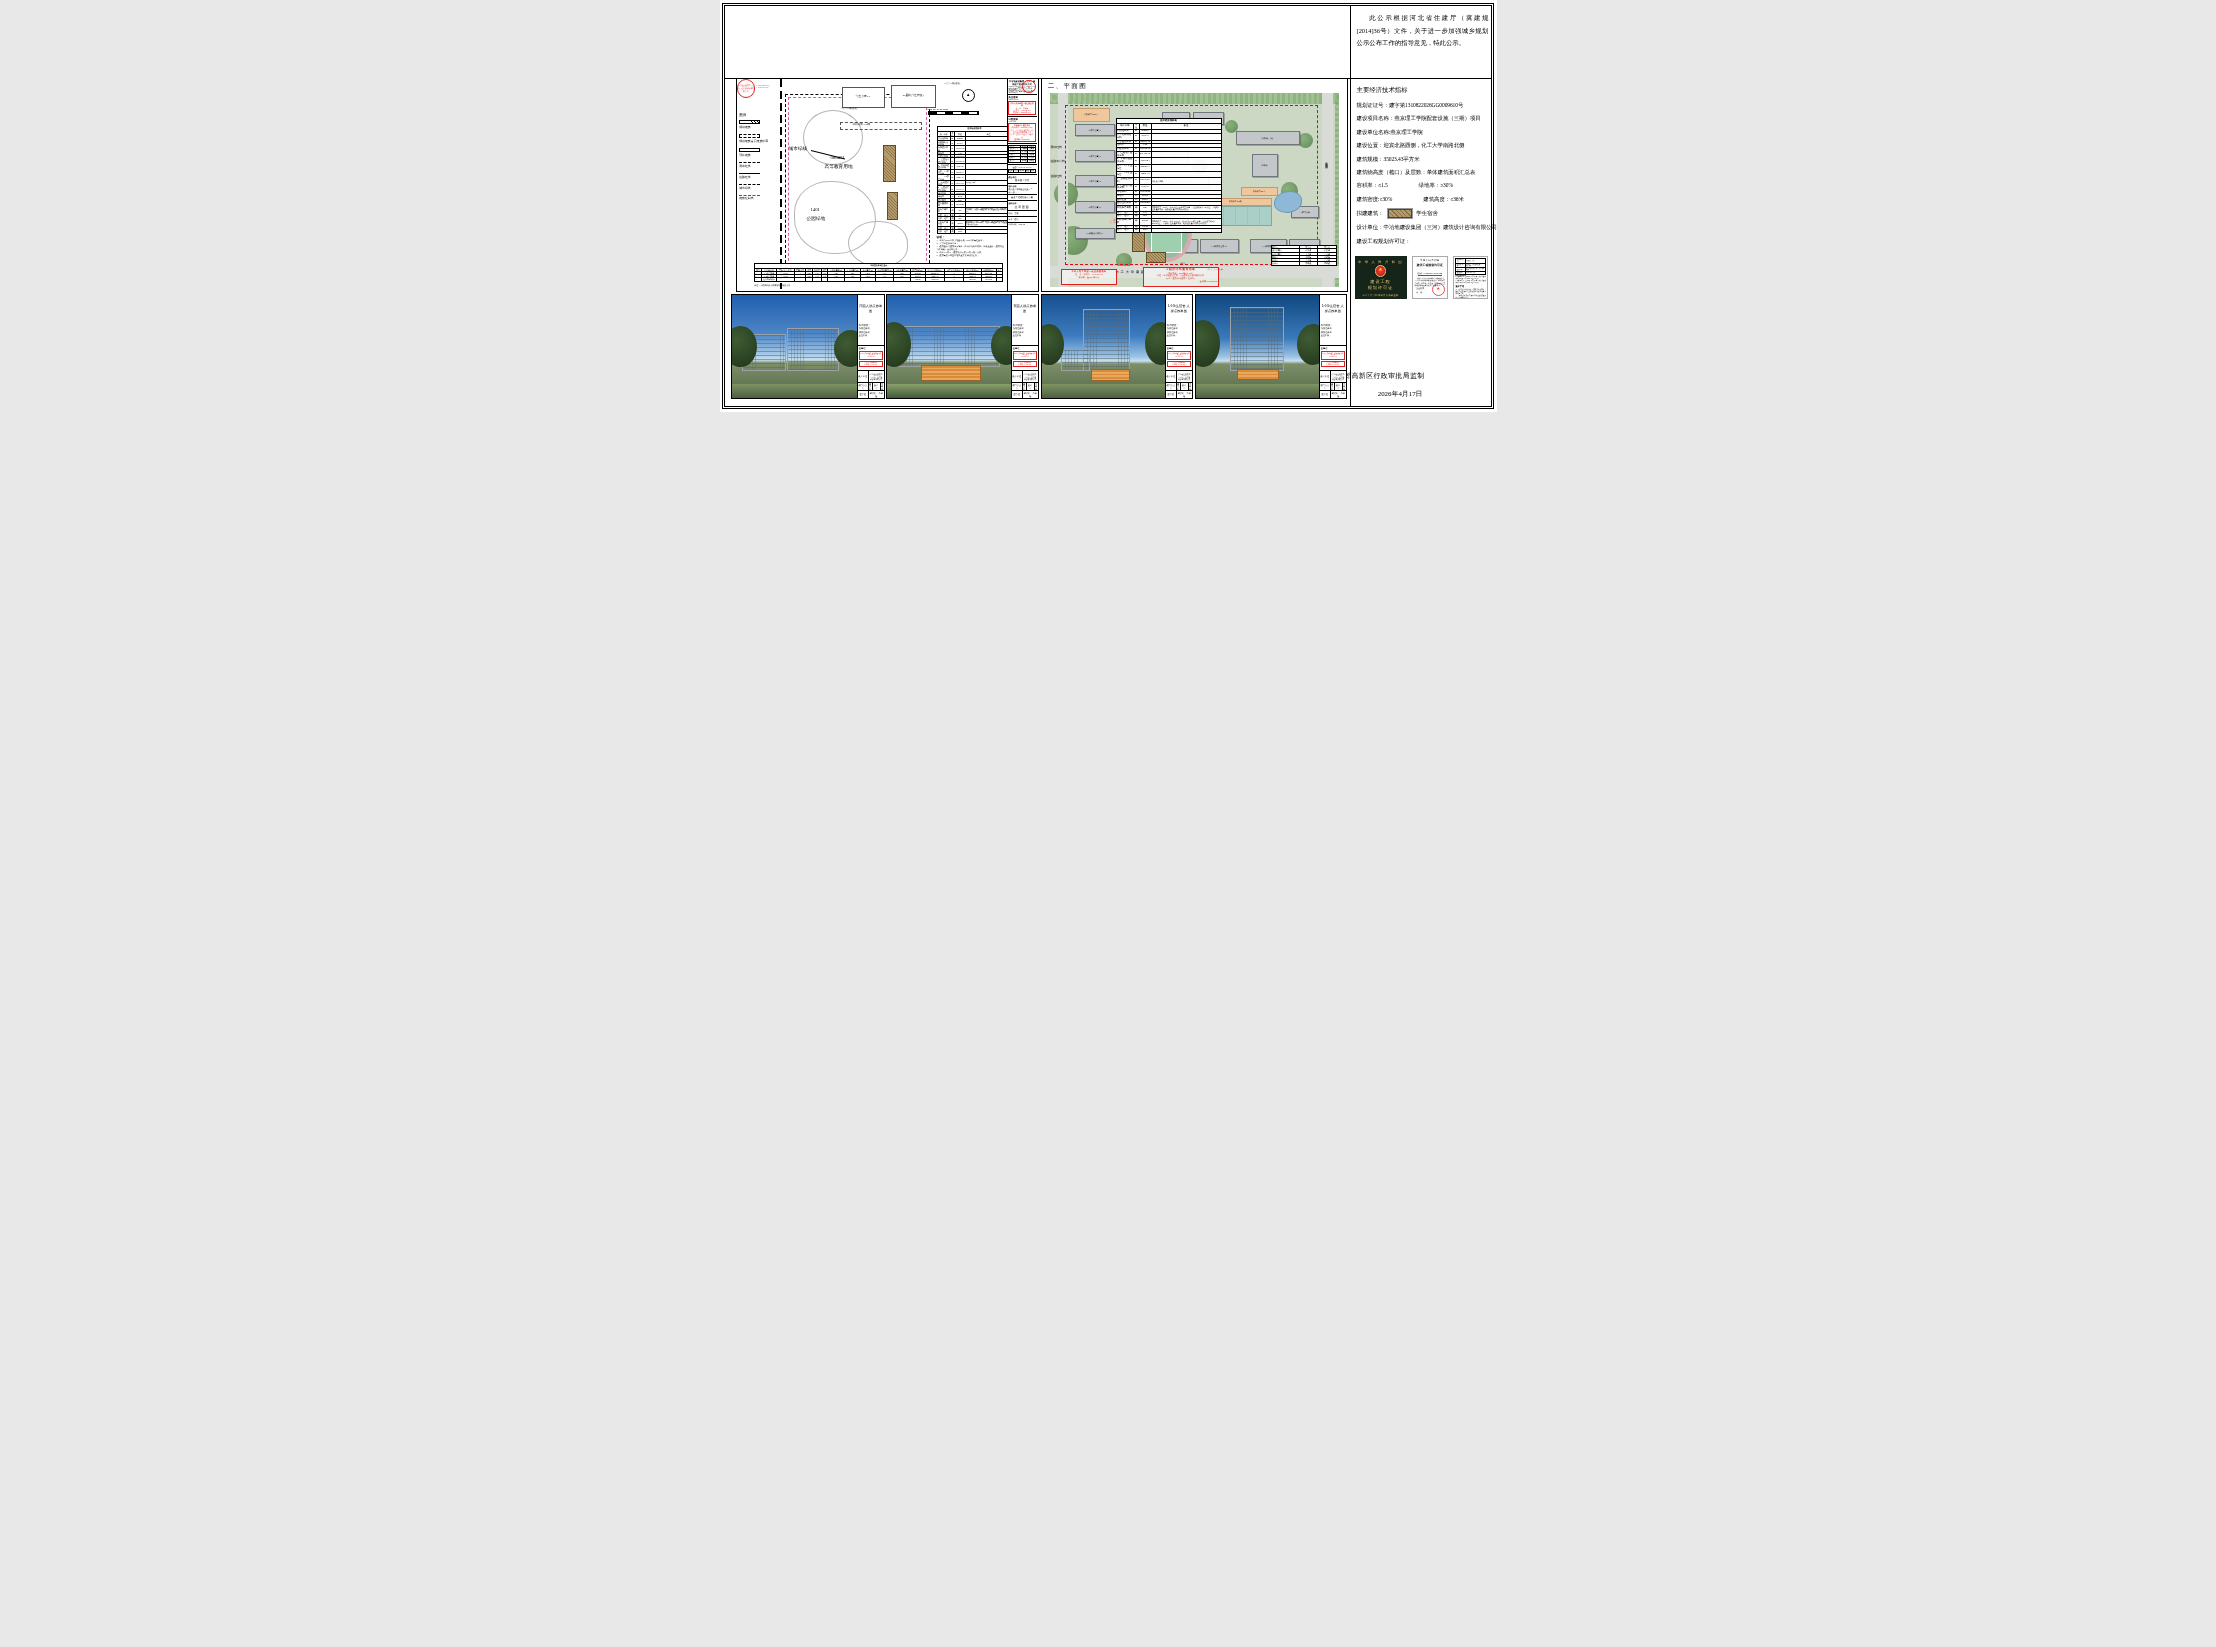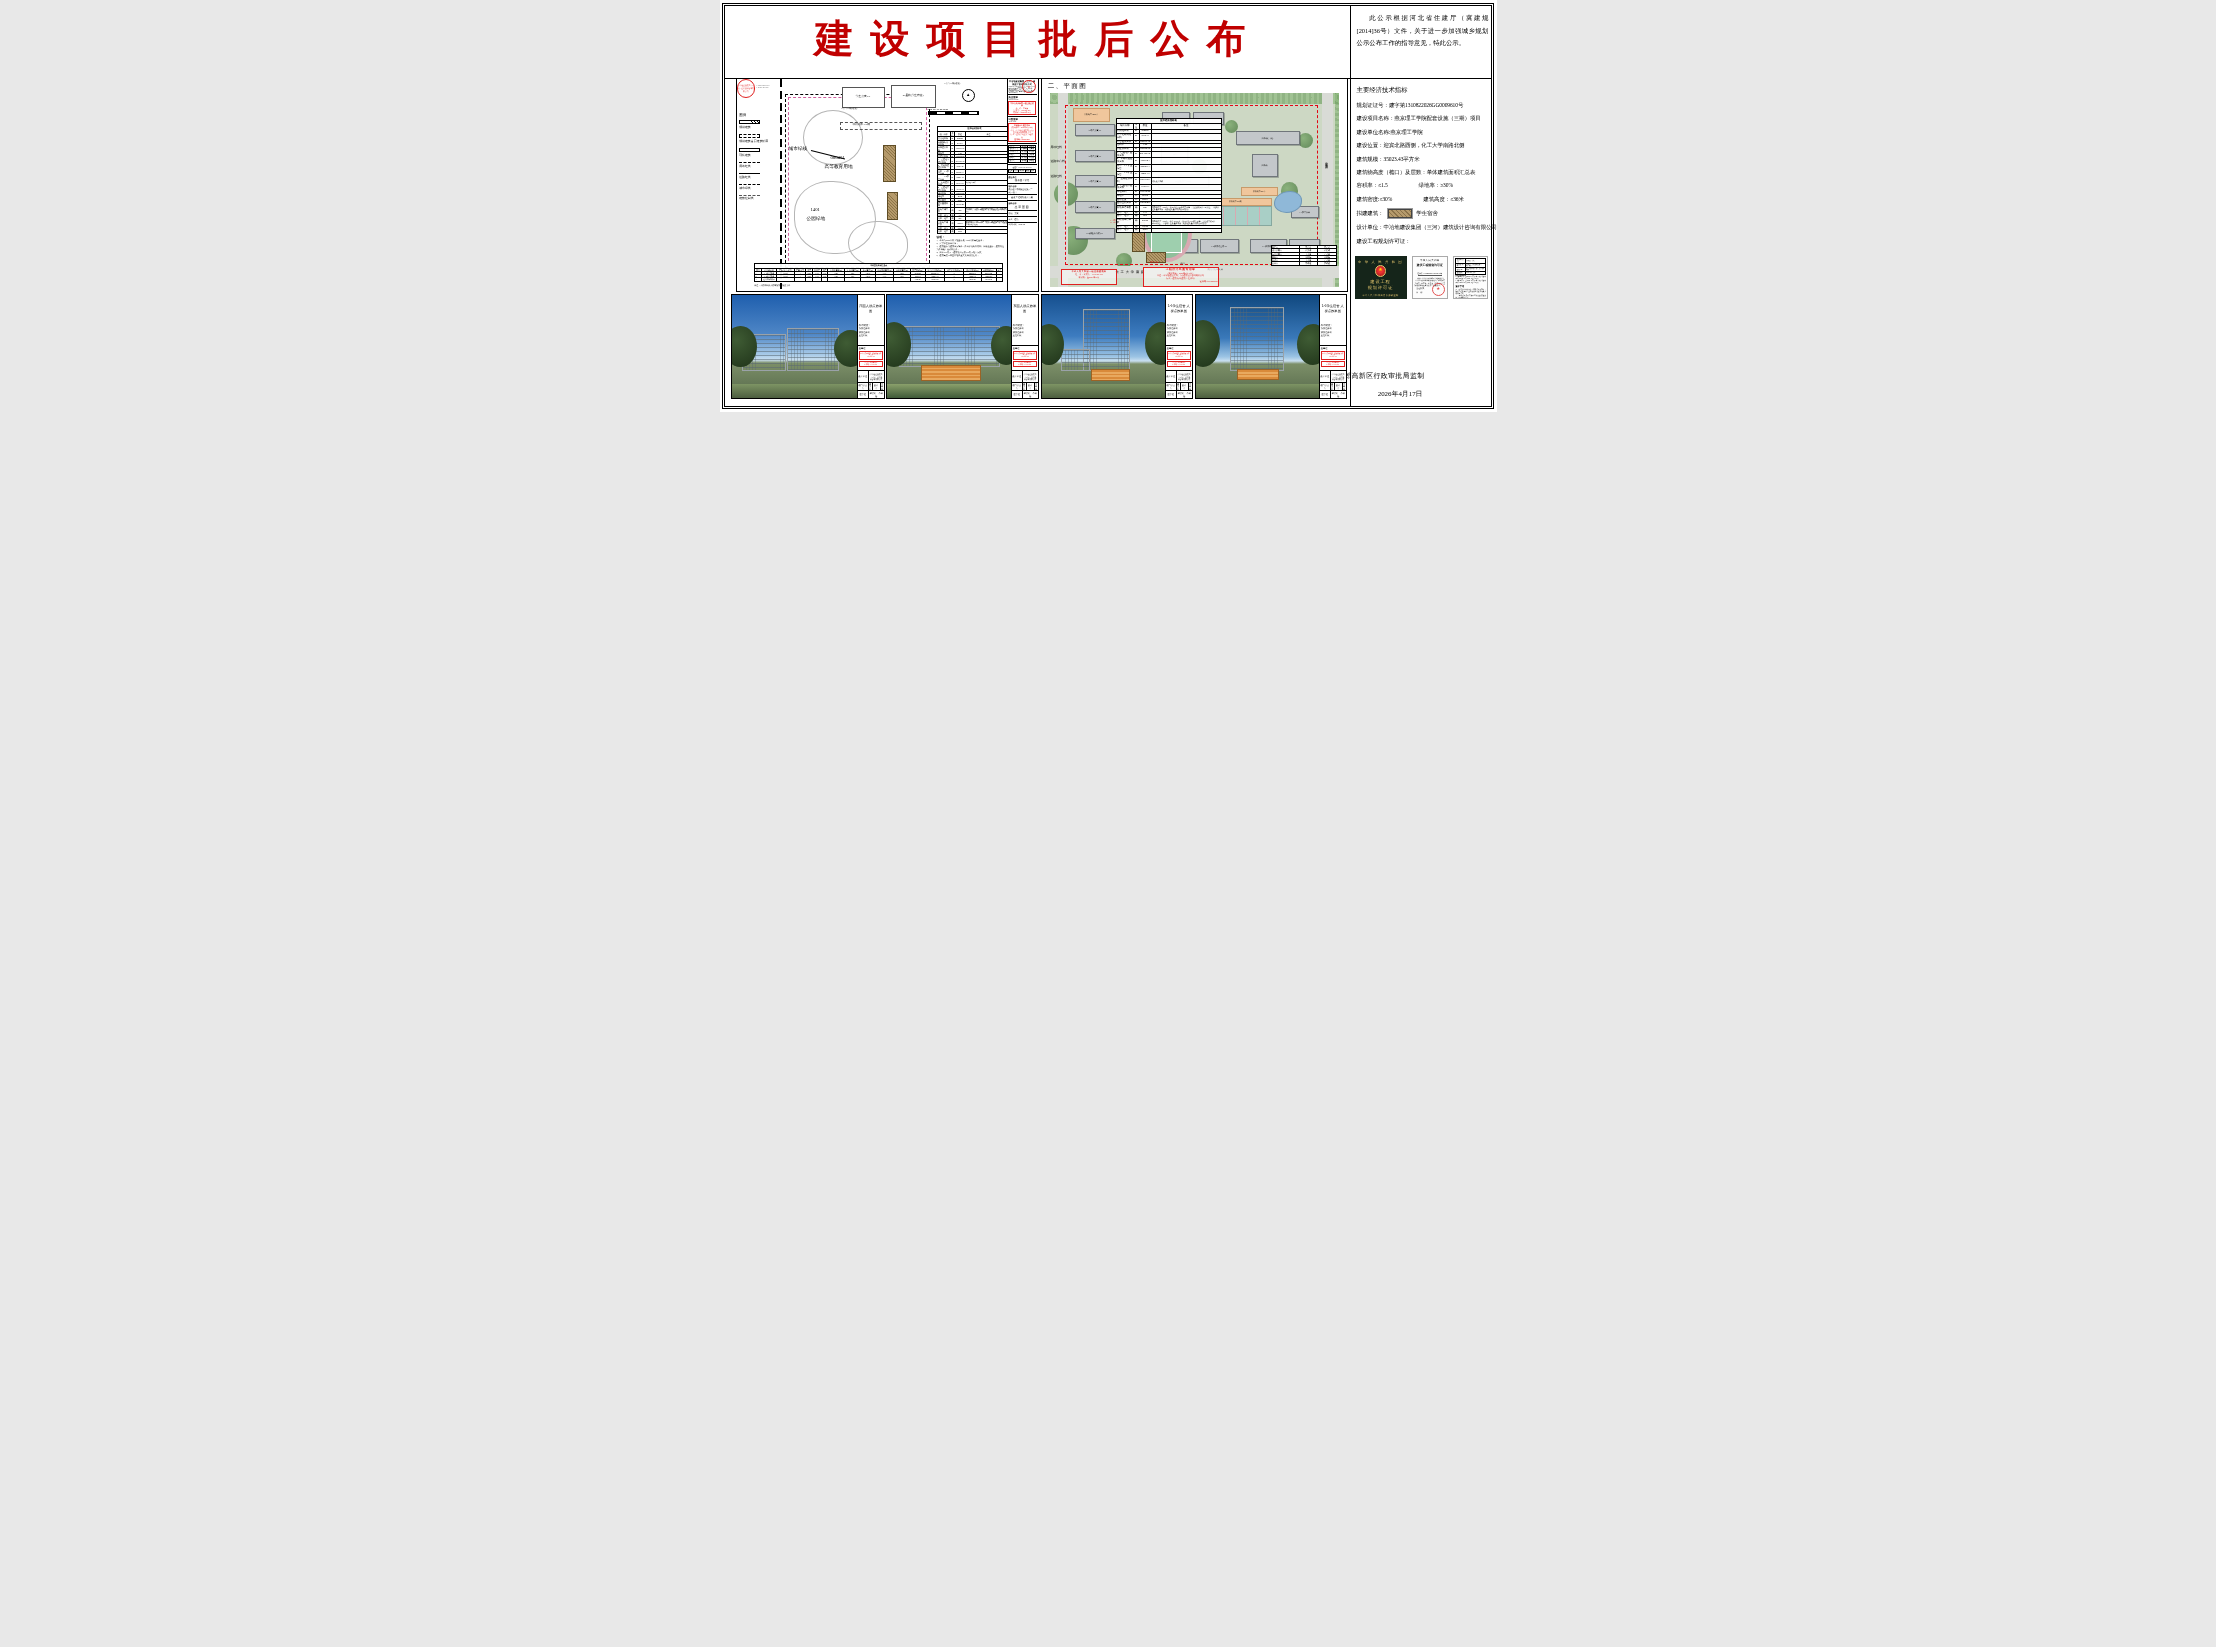--- a/index.html
+++ b/index.html
@@ -114,21 +114,20 @@
   .scalebar{position:absolute;font-size:2.7px;}
   .scalebar .bar{height:1.3px;background:repeating-linear-gradient(90deg,#000 0 8px,#fff 8px 16px);border:0.4px solid #000;width:49px;margin-top:0.4px;}
 </style>
 </head>
 <body>
 
 <div class="sheet">
   <div class="frame-outer"></div>
   <div class="frame-inner"></div>
 
-  <div class="big-title">建设项目批后公布</div>
   <div class="rule-h"></div>
   <div class="divider-v"></div>
 
   <div class="notice">此公示根据河北省住建厅（冀建规[2014]36号）文件，关于进一步加强城乡规划公示公布工作的指导意见，特此公示。</div>
 
   <div class="rp">
     <div class="h">主要经济技术指标</div>
     <div class="ln">规划证证号：建字第1310822026GG0009610号</div>
     <div class="ln">建设项目名称：燕京理工学院配套设施（三期）项目</div>
     <div class="ln">建设单位名称:燕京理工学院</div>

